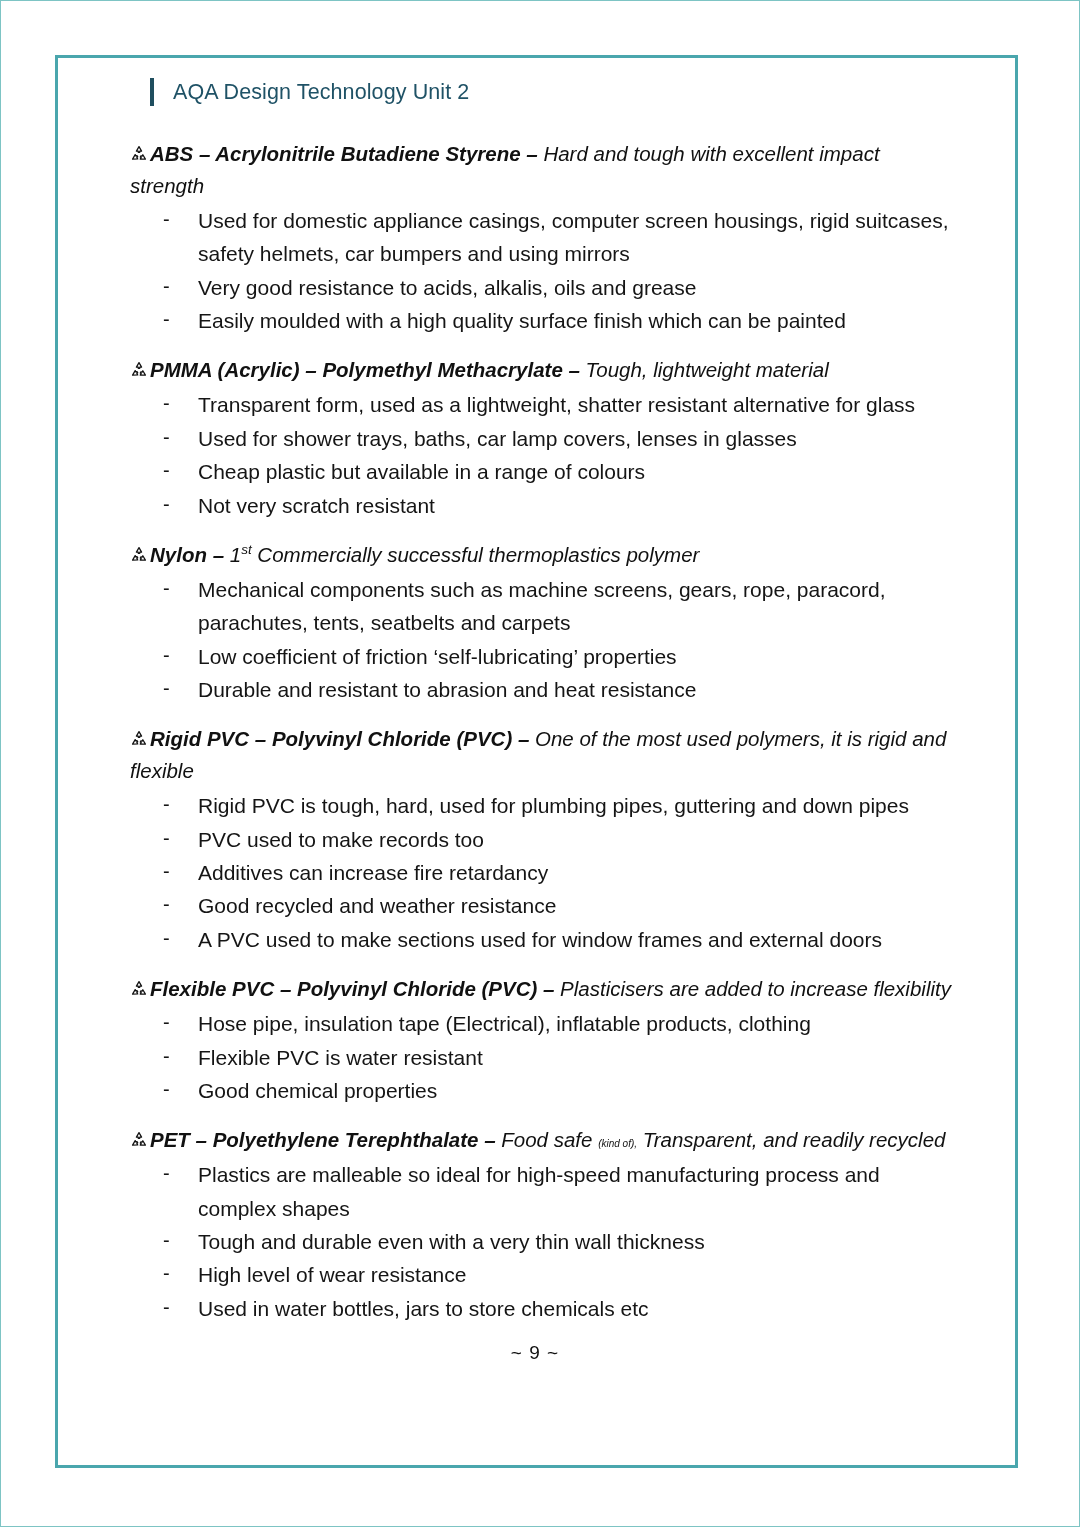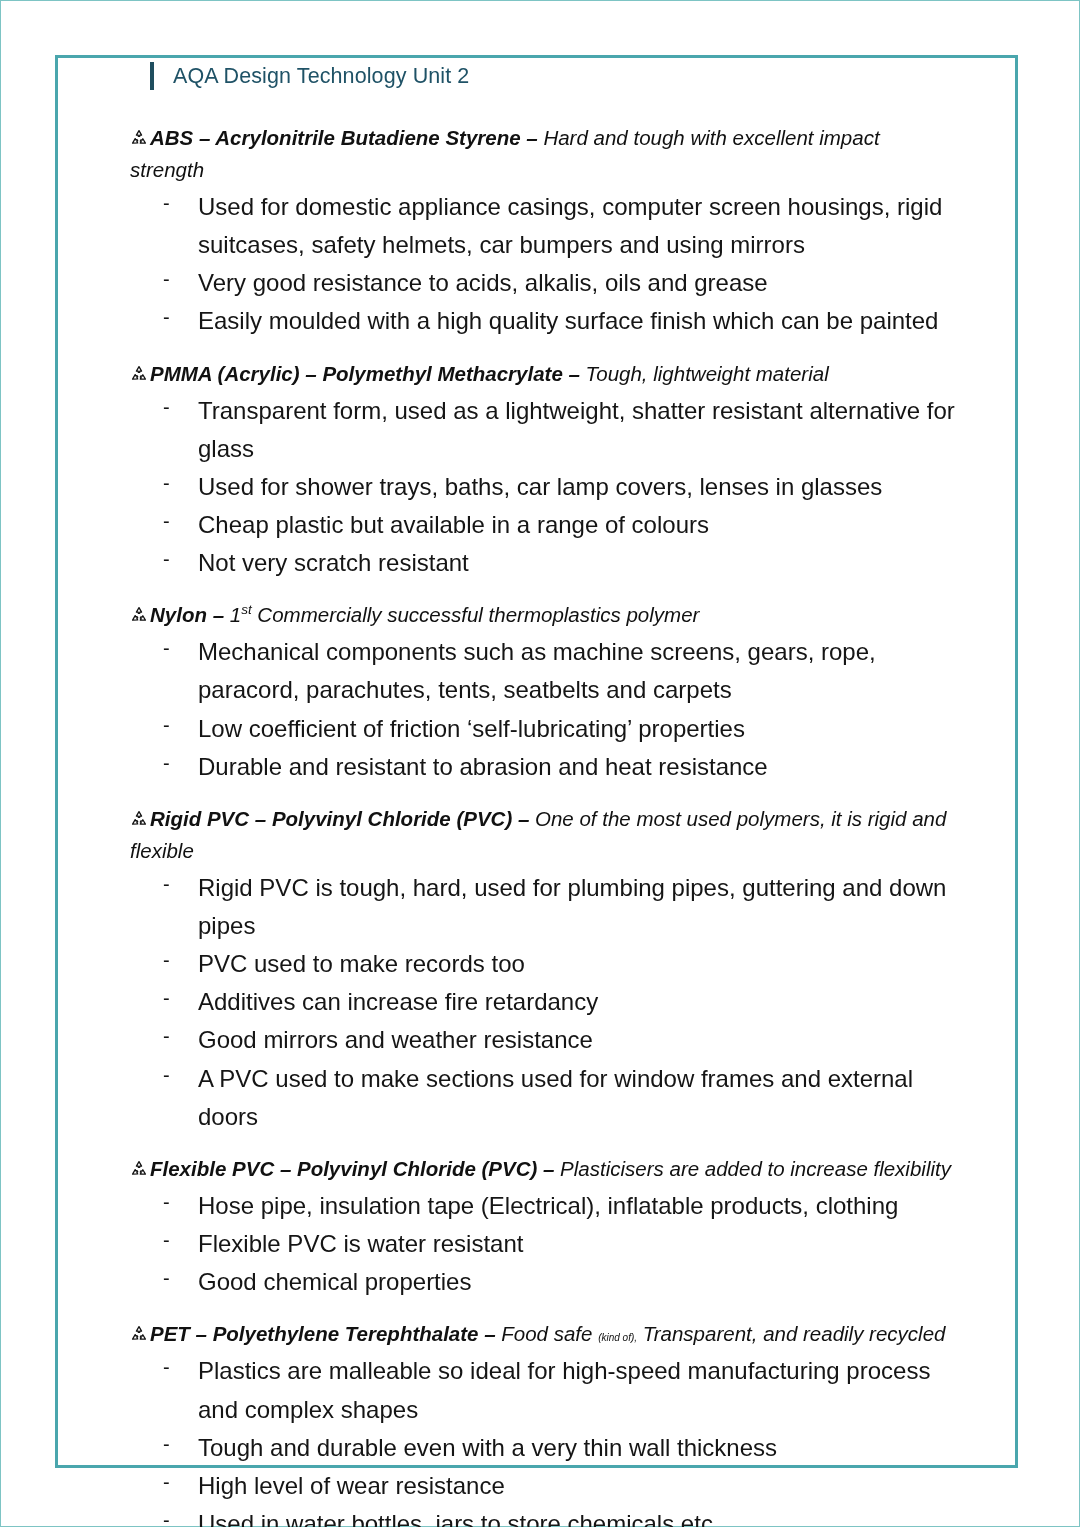--- a/index.html
+++ b/index.html
@@ -34,21 +34,21 @@
     width: 963px;
     height: 1413px;
     box-sizing: border-box;
     border: 3px solid #4aa6ad;
     background: #ffffff;
   }
 
   .page-inner {
     position: absolute;
     left: 0; top: 0; right: 0; bottom: 0;
-    padding: 0 48px 0 45px;
+    padding: 16px 48px 0 45px;
     box-sizing: border-box;
   }
 
   
   .doc-header {
     display: flex;
     align-items: center;
     gap: 0;
     margin-top: 4px;
     margin-bottom: 32px;
@@ -117,21 +117,21 @@
   }
 
   ul.bullets {
     list-style: none;
     margin: 0;
     padding: 0;
   }
   ul.bullets > li {
     position: relative;
     padding-left: 68px;
-    font-size: 24px;
+    font-size: 21px;
     line-height: 1.59;
     color: #151515;
     margin: 0;
   }
   ul.bullets > li::before {
     content: "-";
     position: absolute;
     left: 33px;
     top: 0;
     color: #151515;
@@ -208,21 +208,21 @@
                 <g fill="none" stroke="#111111" stroke-width="1.5" stroke-linejoin="round" stroke-linecap="round">
                   <path d="M12 3.2 L15.1 8.6 L12.9 8.6 L12.9 9.9 L11.1 9.9 L11.1 8.6 L8.9 8.6 Z"></path>
                   <path d="M4.3 18.2 L7.4 12.8 L8.5 14.6 L9.6 13.9 L10.5 15.4 L9.4 16.1 L10.5 18.0 Z"></path>
                   <path d="M19.7 18.2 L13.5 18.2 L14.6 16.3 L13.5 15.6 L14.4 14.1 L15.5 14.8 L16.6 12.9 Z"></path>
                 </g>
               </svg></span><span class="heading-strong">Rigid PVC – Polyvinyl Chloride (PVC) –</span><span class="heading-rest"> One of the most used polymers, it is rigid and flexible</span></p>
           <ul class="bullets">
             <li>Rigid PVC is tough, hard, used for plumbing pipes, guttering and down pipes</li>
             <li>PVC used to make records too</li>
             <li>Additives can increase fire retardancy</li>
-            <li>Good mirrors and weather resistance</li>
+            <li>Good recycled and weather resistance</li>
             <li>A PVC used to make sections used for window frames and external doors</li>
           </ul>
         </div>
         <div class="section">
           <p class="section-heading"><span class="recycle-icon"><svg viewBox="0 0 24 24" width="20" height="20" aria-hidden="true">
                 <g fill="none" stroke="#111111" stroke-width="1.5" stroke-linejoin="round" stroke-linecap="round">
                   <path d="M12 3.2 L15.1 8.6 L12.9 8.6 L12.9 9.9 L11.1 9.9 L11.1 8.6 L8.9 8.6 Z"></path>
                   <path d="M4.3 18.2 L7.4 12.8 L8.5 14.6 L9.6 13.9 L10.5 15.4 L9.4 16.1 L10.5 18.0 Z"></path>
                   <path d="M19.7 18.2 L13.5 18.2 L14.6 16.3 L13.5 15.6 L14.4 14.1 L15.5 14.8 L16.6 12.9 Z"></path>
                 </g>

